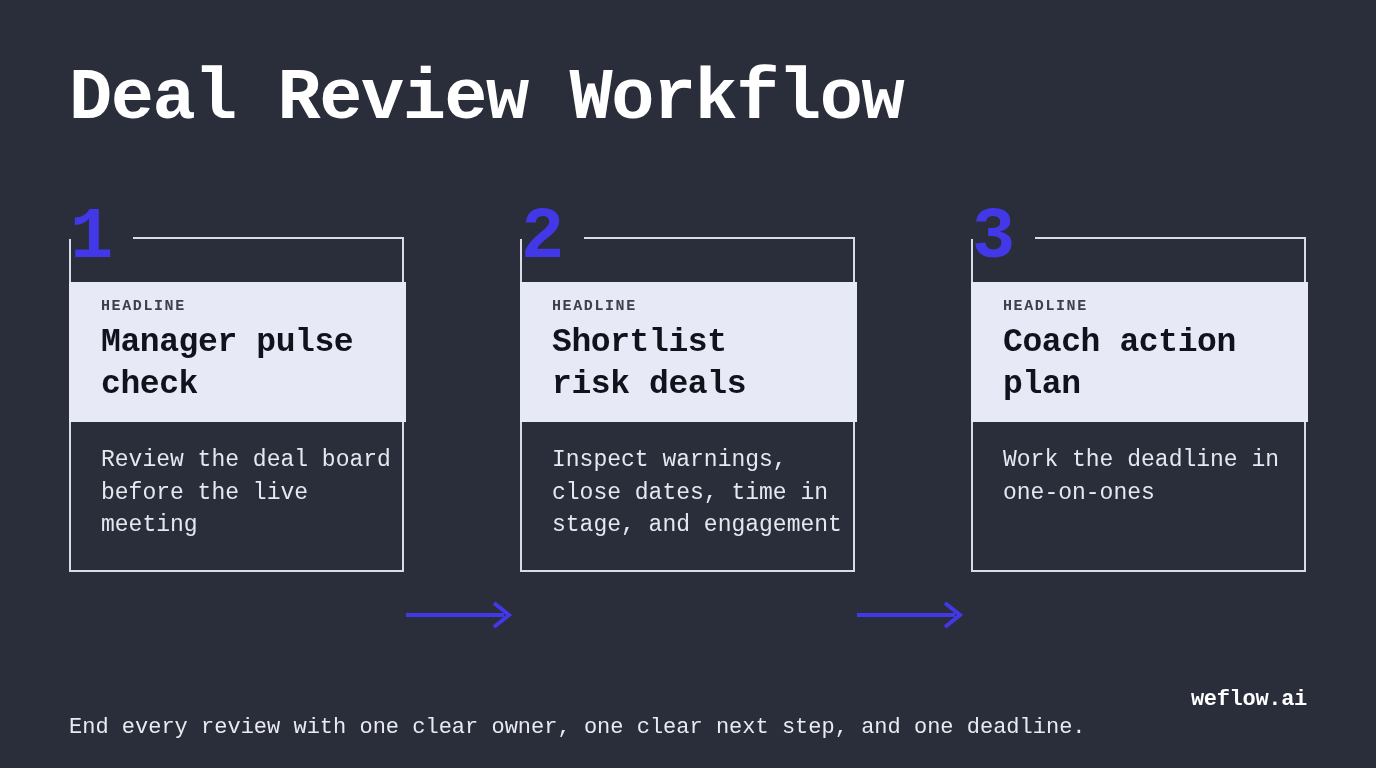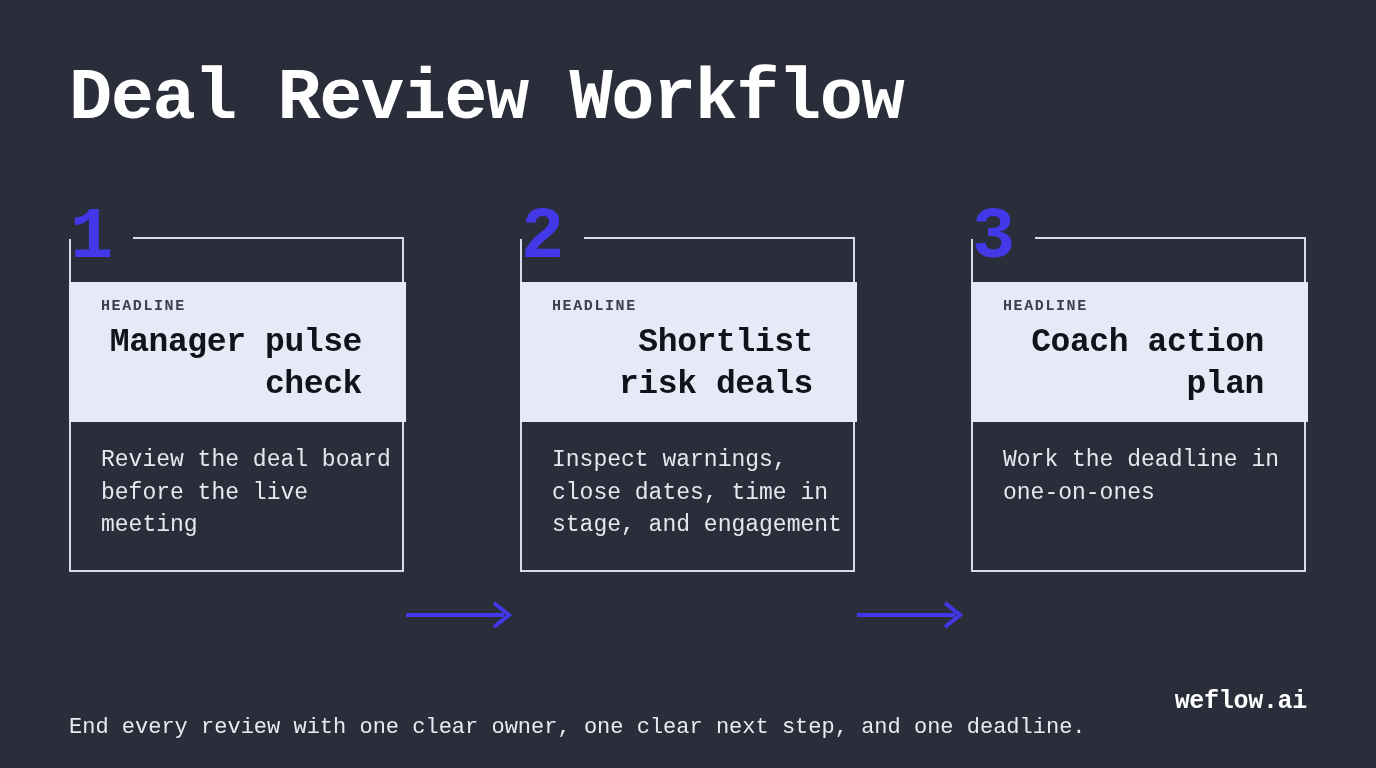--- a/index.html
+++ b/index.html
@@ -105,21 +105,20 @@
     line-height:1.2;
     margin-bottom:6px;
   }
 
   .step-heading {
     font-size:33px;
     font-weight:bold;
     color:#11131c;
     line-height:1.28;
     letter-spacing:-0.4px;
-    text-align:right;
   }
 
   
   .step-body {
     position:absolute;
     left:32px;
     top:233px;
     width:290px;
     font-size:23px;
     color:#e6e8ef;
@@ -148,21 +147,21 @@
     font-size:22px;
     color:#e9ebf1;
     line-height:1.3;
     white-space:nowrap;
   }
 
   .brand {
     position:absolute;
     right:69px;
     top:687px;
-    font-size:25px;
+    font-size:22px;
     font-weight:bold;
     color:#ffffff;
     letter-spacing:-0.3px;
   }
 </style>
 </head>
 <body>
 
 <div class="slide">
 

